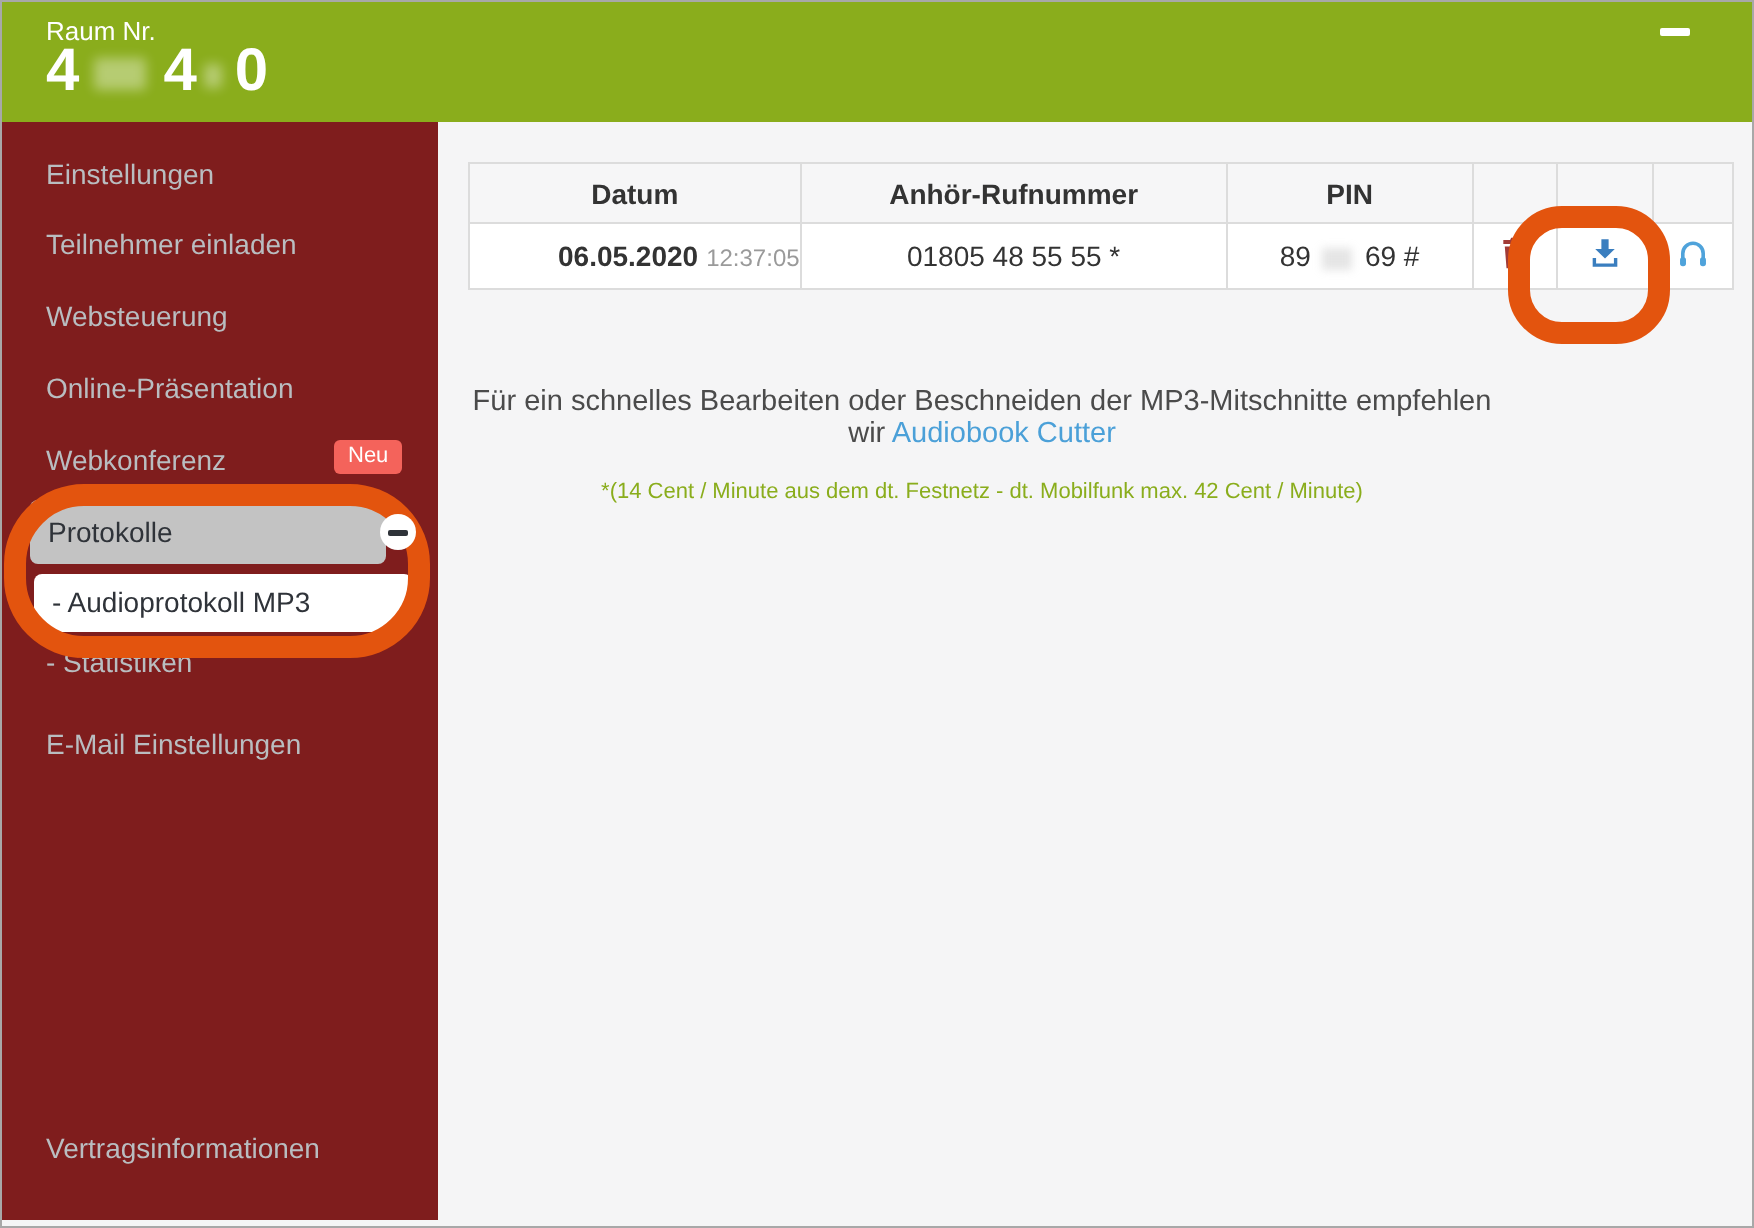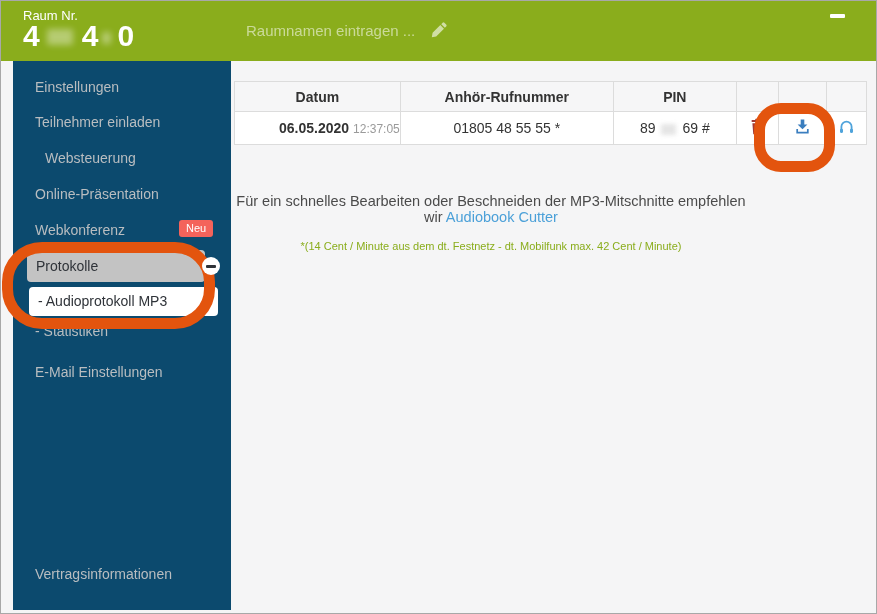--- a/index.html
+++ b/index.html
@@ -13,25 +13,25 @@
   .room-digits .d1 { margin-right:42px; }
   .room-digits .d2 { margin-right:19px; }
   .smudge { position:absolute; background:rgba(255,255,255,.38); filter:blur(3px); border-radius:2px; }
   .smudge.s1 { left:46px; top:28px; width:26px; height:16px; }
   .smudge.s2 { left:101px; top:31px; width:9px; height:12px; }
   .room-name { position:absolute; left:245px; top:20px; display:flex; align-items:center; gap:15px; color:rgba(255,255,255,.55); font-size:15px; cursor:pointer; }
   .room-name svg { width:18px; height:18px; fill:rgba(255,255,255,.6); }
   .minimize-btn { position:absolute; left:829px; top:13px; width:15px; height:4px; background:#fff; border-radius:1px; cursor:pointer; }
 
   
-  .sidebar { position:absolute; left:12px; top:60px; width:218px; height:549px; background:#0c4a6e; }
+  .sidebar { position:absolute; left:0; top:60px; width:218px; height:549px; background:#7f1d1d; }
   .nav-item { position:absolute; left:22px; color:#b9bdc0; font-size:14px; cursor:pointer; white-space:nowrap; }
   .nav-einstellungen { top:18px; }
   .nav-teilnehmer   { top:53px; }
-  .nav-websteuerung { top:89px;margin-left:10px; }
+  .nav-websteuerung { top:89px; }
   .nav-online       { top:125px; }
   .nav-webkonferenz { top:161px; }
   .nav-statistiken  { top:262px; }
   .nav-email        { top:303px; }
   .nav-vertrag      { top:505px; }
   .badge-neu { position:absolute; left:166px; top:159px; background:#f4635b; color:#fff; font-size:11px; padding:2px 7px 3px; border-radius:3px; cursor:pointer; }
   .pill-protokolle { position:absolute; left:14px; top:189px; width:178px; height:32px; background:#c3c3c3; border-radius:4px; color:#2f3339; font-size:14px; line-height:32px; padding-left:9px; cursor:pointer; }
   .collapse-circle { position:absolute; left:189px; top:196px; width:18px; height:18px; background:#fff; border-radius:50%; z-index:60; cursor:pointer; }
   .collapse-circle::after { content:""; position:absolute; left:4px; top:7.5px; width:10px; height:3px; background:#2f3339; border-radius:1px; }
   .pill-audio { position:absolute; left:16px; top:226px; width:189px; height:29px; background:#fff; border-radius:4px; color:#2f3339; font-size:14px; line-height:29px; padding-left:9px; cursor:pointer; }
@@ -70,26 +70,20 @@
   <div class="header">
     <div class="room-label">Raum Nr.</div>
     <div class="room-digits">
       <span class="d1">4</span>
       <span class="d2">4</span>
       <span class="d3">0</span>
     </div>
     <div class="smudge s1"></div>
     <div class="smudge s2"></div>
 
-    <div class="room-name">
-      <span>Raumnamen eintragen ...</span>
-      <svg viewBox="0 0 16 16">
-        <path d="M11.2 1.6a1.1 1.1 0 0 1 1.6 0l1.6 1.6a1.1 1.1 0 0 1 0 1.6l-1.2 1.2-3.2-3.2 1.2-1.2zM9.2 3.6l3.2 3.2-6.9 6.9-3.9.7.7-3.9 6.9-6.9z"></path>
-      </svg>
-    </div>
 
     <div class="minimize-btn"></div>
   </div>
 
   <div class="sidebar">
     <div class="nav-item nav-einstellungen">Einstellungen</div>
     <div class="nav-item nav-teilnehmer">Teilnehmer einladen</div>
     <div class="nav-item nav-websteuerung">Websteuerung</div>
     <div class="nav-item nav-online">Online-Präsentation</div>
     <div class="nav-item nav-webkonferenz">Webkonferenz</div>

